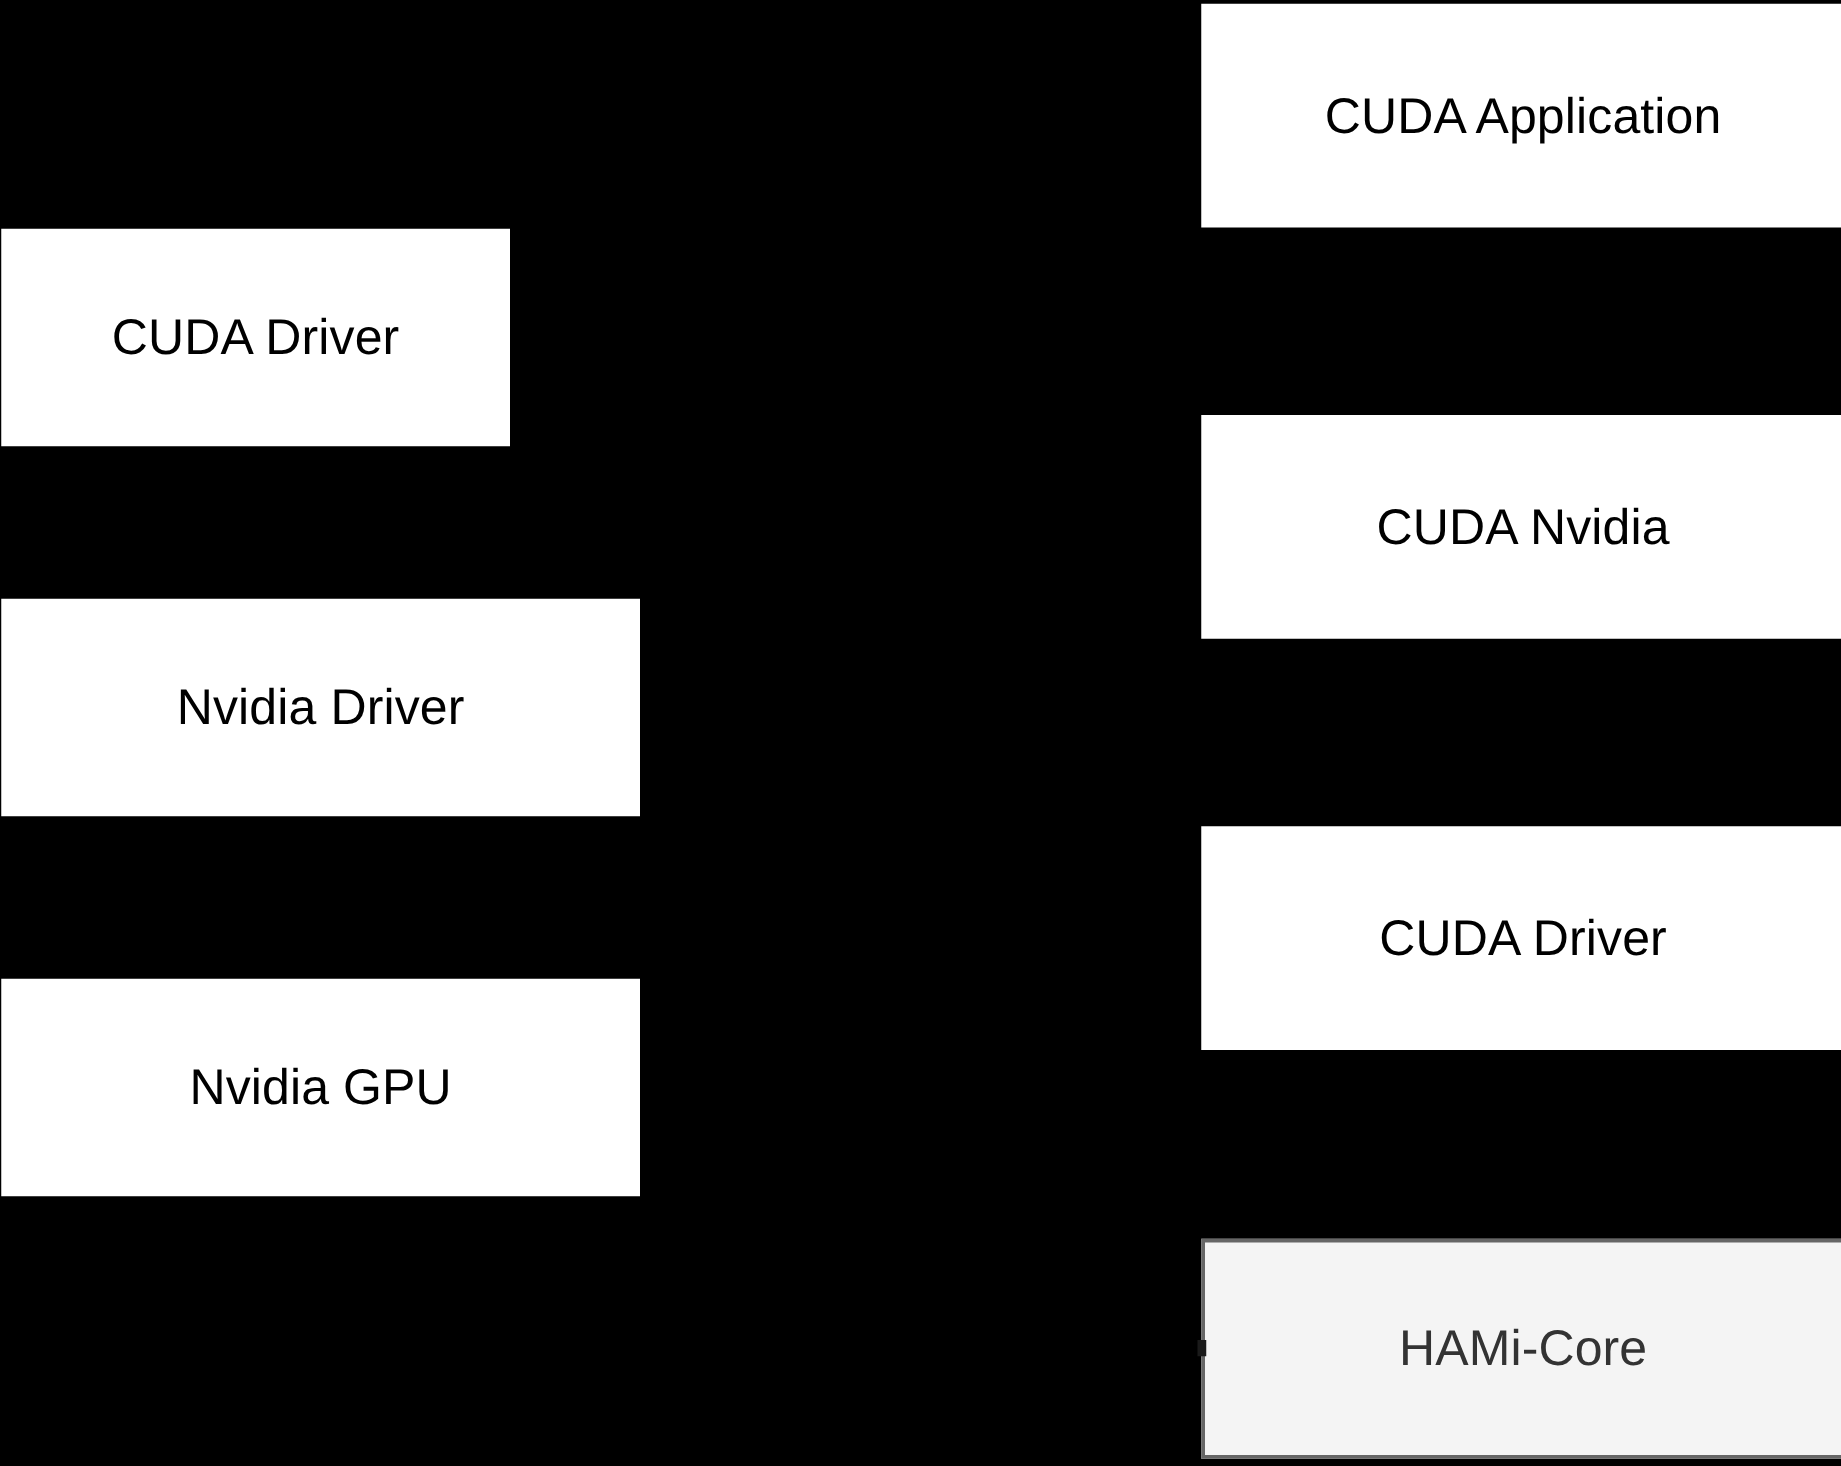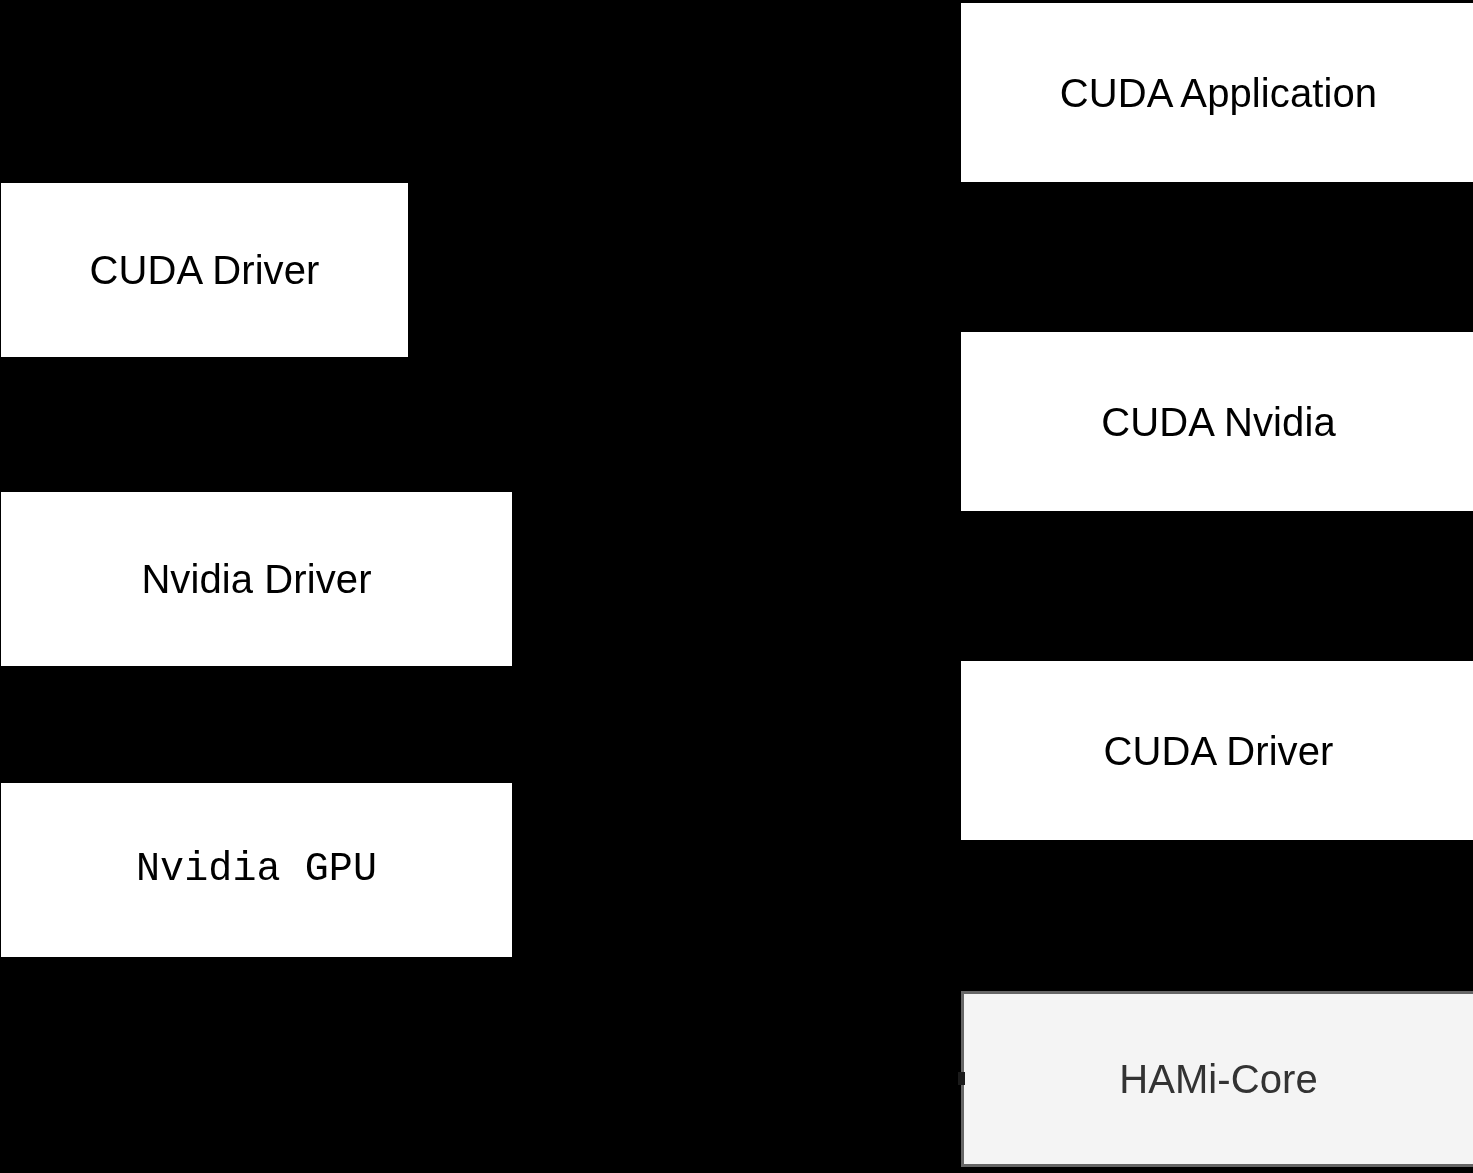--- a/index.html
+++ b/index.html
@@ -35,22 +35,22 @@
     background: #f4f4f4;
     color: #333333;
     border: 3px solid #666666;
   }
   .node-label {
     display: block;
     pointer-events: none;
   }
   
   #node-cuda-driver  { left: 1px;   top: 183px; width: 407px; height: 174px; }
-  #node-nvidia-driver{ left: 1px;   top: 492px; width: 511px; height: 174px; }
-  #node-nvidia-gpu   { left: 1px;   top: 783px; width: 511px; height: 174px; font-family: Liberation Mono, monospace; }
+  #node-nvidia-driver{ left: 1px;   top: 479px; width: 511px; height: 174px; }
+  #node-nvidia-gpu   { left: 1px;   top: 783px; width: 511px; height: 174px; }
   
   #node-cuda-application { left: 961px; top: 3px;   width: 515px; height: 179px; }
   #node-cuda-library     { left: 961px; top: 332px; width: 515px; height: 179px; }
   #node-cuda-runtime     { left: 961px; top: 661px; width: 515px; height: 179px; }
   #node-hami-core        { left: 961px; top: 991px; width: 515px; height: 176px; }
 
   
   .edge-stub {
     position: absolute;
     background: #1a1a1a;

